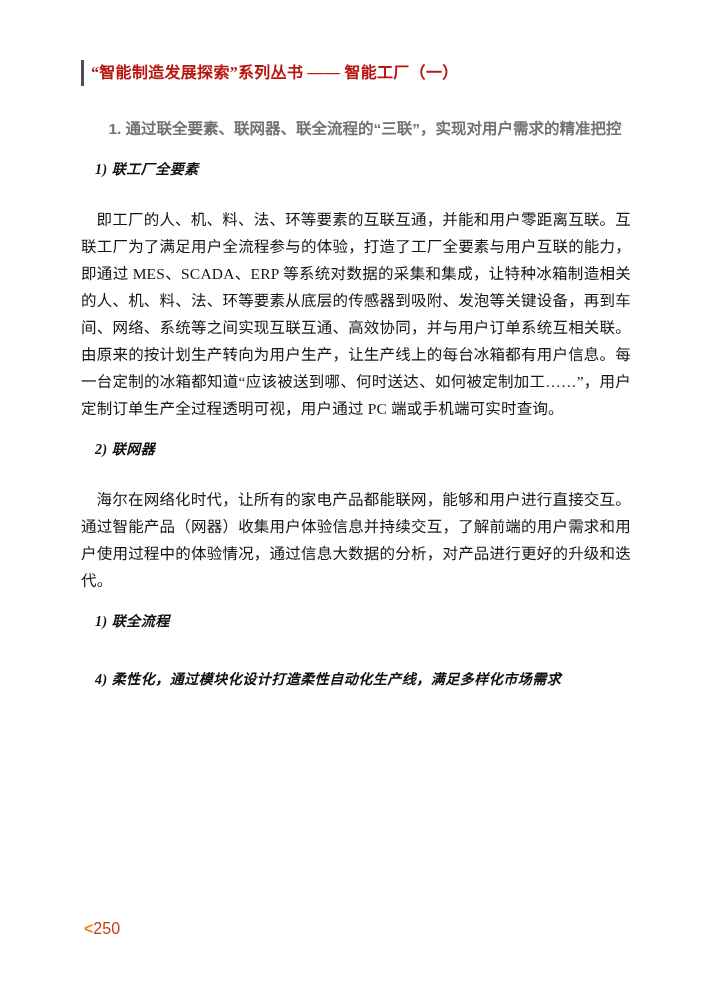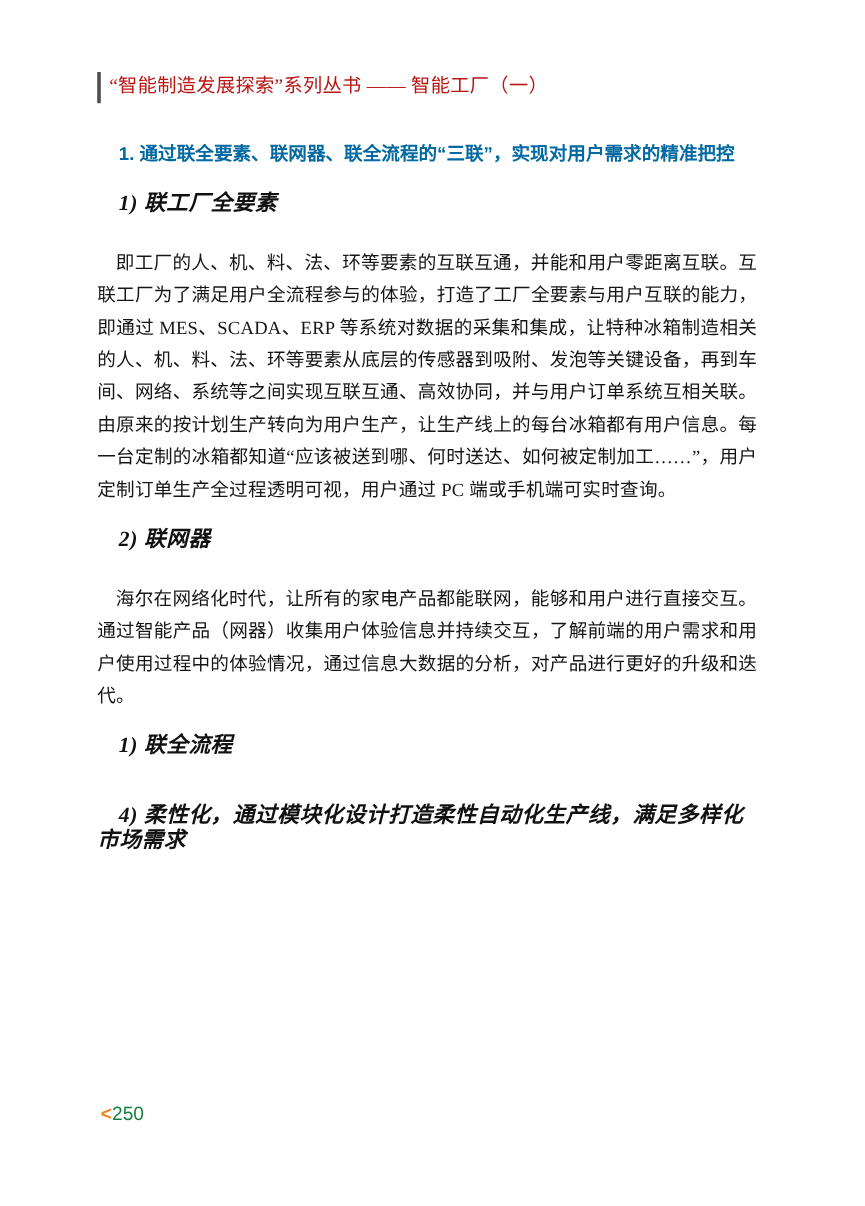--- a/index.html
+++ b/index.html
@@ -28,43 +28,44 @@
     align-items: stretch;
     margin-bottom: 28px;
   }
   .head-bar {
     width: 3px;
     background: #4f4f4f;
     margin-right: 7px;
   }
   .head-title {
     font-family: "Liberation Serif", "DejaVu Serif", serif;
-    font-weight: normal;
+    font-weight: bold;
     font-size: 16px;
     line-height: 26px;
     color: #b81613;
     letter-spacing: 0.3px;
     white-space: nowrap;
   }
   
   .section-heading {
     font-family: "Liberation Sans", "DejaVu Sans", sans-serif;
     font-weight: bold;
     font-size: 15.5px;
     line-height: 22px;
-    color: #0369a1;
+    color: #737373;
+    text-align: center;
     margin: 0 0 0 0;
     padding: 4px 0 2px 18px;
   }
   .section-heading.first { margin-top: 0; }
   
   .sub-heading {
     font-weight: bold;
     font-style: italic;
-    font-size: 18px;
+    font-size: 14px;
     line-height: 21px;
     color: #111111;
     text-indent: 1em;
     margin: 17px 0 0 0;
     letter-spacing: 0.5px;
   }
   
   .para {
     font-size: 15.5px;
     line-height: 27px;
@@ -83,21 +84,21 @@
     top: 919px;
     font-family: "Liberation Sans", "DejaVu Sans", sans-serif;
     font-size: 16px;
     line-height: 20px;
   }
   .footer .arrow {
     color: #ee8122;
     font-weight: bold;
   }
   .footer .pagenum {
-    color: #15803d;
+    color: #c2410c;
   }
 </style>
 </head>
 <body>
 
 <div class="page">
   <div class="content">
 
     <div class="running-head">
       <div class="head-bar"></div>

